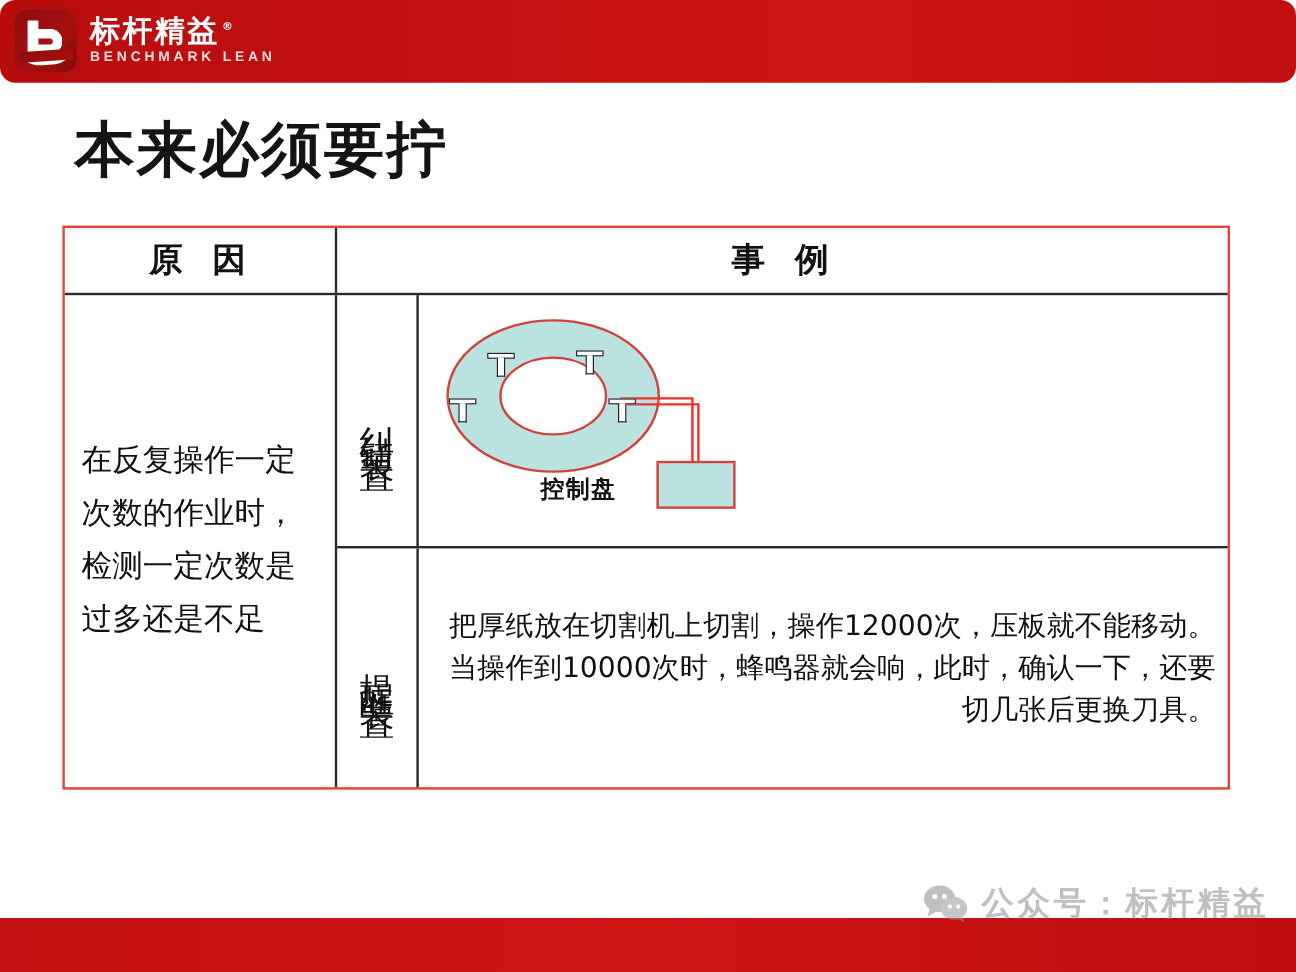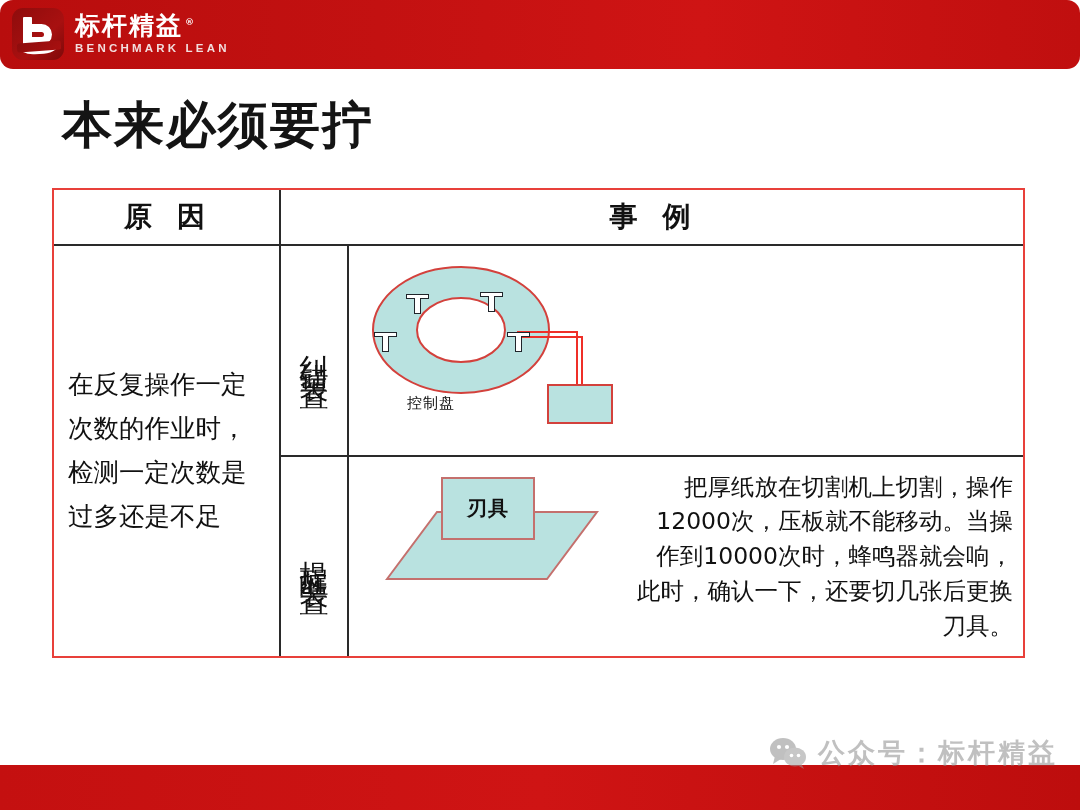--- a/index.html
+++ b/index.html
@@ -119,22 +119,22 @@
   .desc-text{
     font-size:23.5px;line-height:1.48;color:#111;text-align:right;
     font-family:"DejaVu Sans","Liberation Sans",sans-serif;
     width:100%;
   }
   .desc-text-2{ text-align:right; }
 
   
   .fig1{position:absolute;left:0;top:0;width:280px;height:100%;}
   .disc-label{
-    position:absolute;left:58px;top:148px;width:150px;
-    font-size:15px;font-weight:normal;color:#111;letter-spacing:1px;
+    position:absolute;left:58px;top:148px;width:150px;text-align:center;
+    font-size:20px;font-weight:bold;color:#111;letter-spacing:1px;
     font-family:"DejaVu Sans","Liberation Sans",sans-serif;
   }
   .screw{position:absolute;width:23px;height:20px;}
   .screw .cap{
     position:absolute;left:0;top:0;width:23px;height:5px;
     background:#fff;border:1.6px solid #20252b;box-sizing:border-box;
   }
   .screw .shaft{
     position:absolute;left:8px;top:4px;width:7px;height:16px;
     background:#fff;border:1.6px solid #20252b;border-top:none;box-sizing:border-box;
@@ -245,30 +245,20 @@
           </div>
         </div>
 
       </div>
 
       <div class="row row-2">
         <div class="vlabel-cell">
           <div class="vlabel">提醒装置</div>
         </div>
 
-        <div class="fig-cell">
-          <div class="fig2">
-            <svg width="280" height="199" viewBox="0 0 280 199">
-              <polygon points="38,122 88,55 248,55 198,122" fill="#b9e2e0" stroke="#c4706d" stroke-width="2"></polygon>
-            </svg>
-            <div class="blade-box">
-              <span class="blade-label">刃具</span>
-            </div>
-          </div>
-        </div>
 
         <div class="desc-cell">
           <div class="desc-text desc-text-2">把厚纸放在切割机上切割，操作12000次，压板就不能移动。当操作到10000次时，蜂鸣器就会响，此时，确认一下，还要切几张后更换刀具。</div>
         </div>
       </div>
 
     </div>
   </div>
 </div>
 

